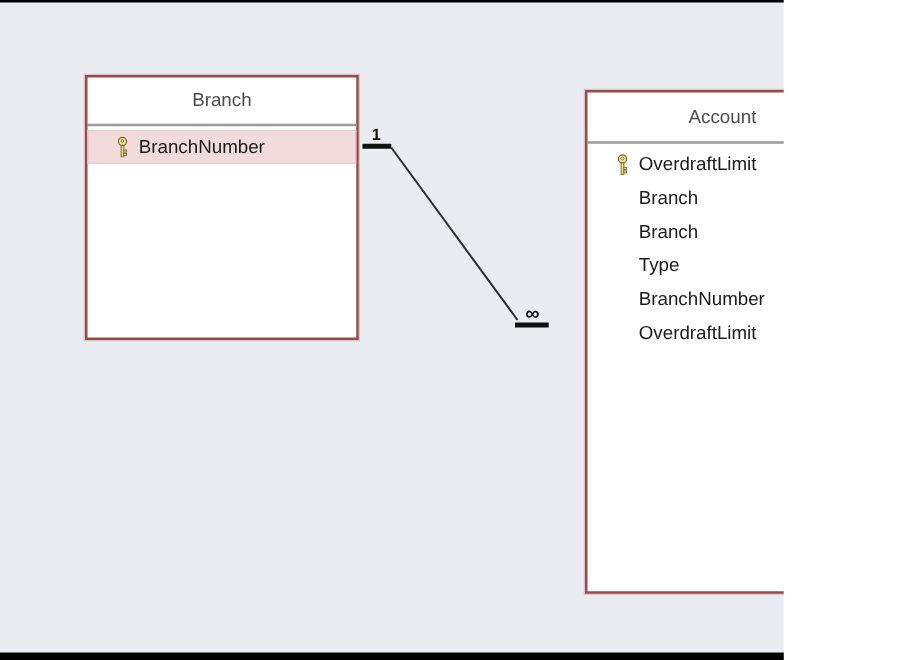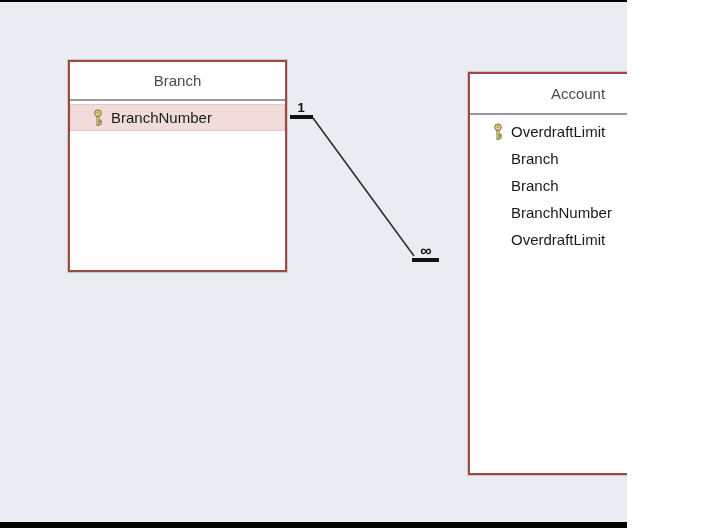--- a/index.html
+++ b/index.html
@@ -119,20 +119,24 @@
       <div class="field-row">
         <span class="field-icon"></span>
         <span class="field-label">Branch</span>
       </div>
       <div class="field-row">
         <span class="field-icon"></span>
         <span class="field-label">Branch</span>
       </div>
       <div class="field-row">
         <span class="field-icon"></span>
+        <span class="field-label">Type</span>
+      </div>
+      <div class="field-row">
+        <span class="field-icon"></span>
         <span class="field-label">BranchNumber</span>
       </div>
       <div class="field-row">
         <span class="field-icon"></span>
         <span class="field-label">OverdraftLimit</span>
       </div>
     </div>
   </div>
 
   <svg class="rel-layer" viewBox="0 0 720 520">

